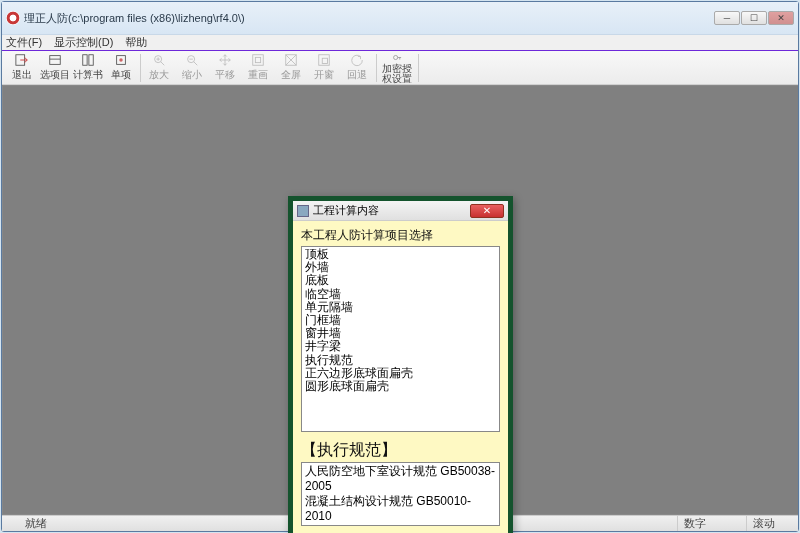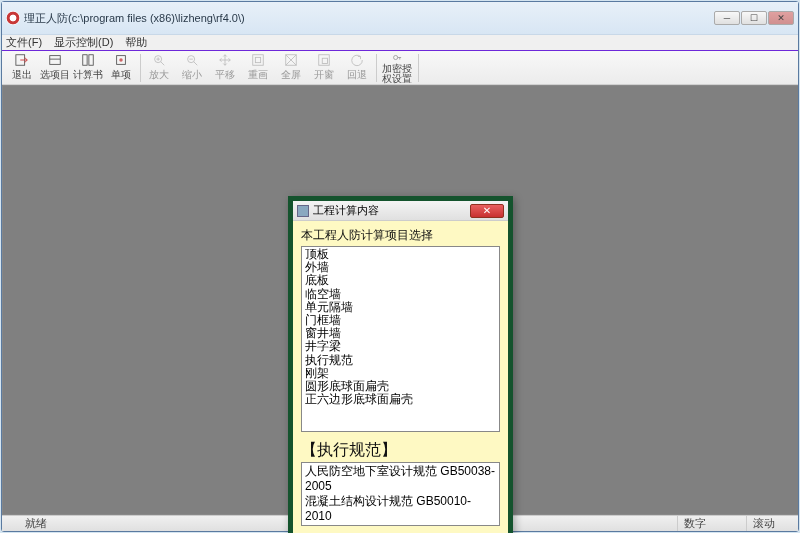--- a/index.html
+++ b/index.html
@@ -330,23 +330,22 @@
         <div class="listbox">
           <div>顶板</div>
           <div>外墙</div>
           <div>底板</div>
           <div>临空墙</div>
           <div>单元隔墙</div>
           <div>门框墙</div>
           <div>窗井墙</div>
           <div>井字梁</div>
           <div>执行规范</div>
-          <div>刚架</div>
+          <div>正六边形底球面扁壳</div>
           <div>圆形底球面扁壳</div>
-          <div>正六边形底球面扁壳</div>
 
         </div>
         <div class="section-label">【执行规范】</div>
         <div class="speclist">
           <div>人民防空地下室设计规范 GB50038-2005</div>
           <div>混凝土结构设计规范 GB50010-2010</div>
         </div>
         <div class="btn-row">
           <div class="dlg-btn">确  认</div>
           <div class="dlg-btn">取  消</div>

